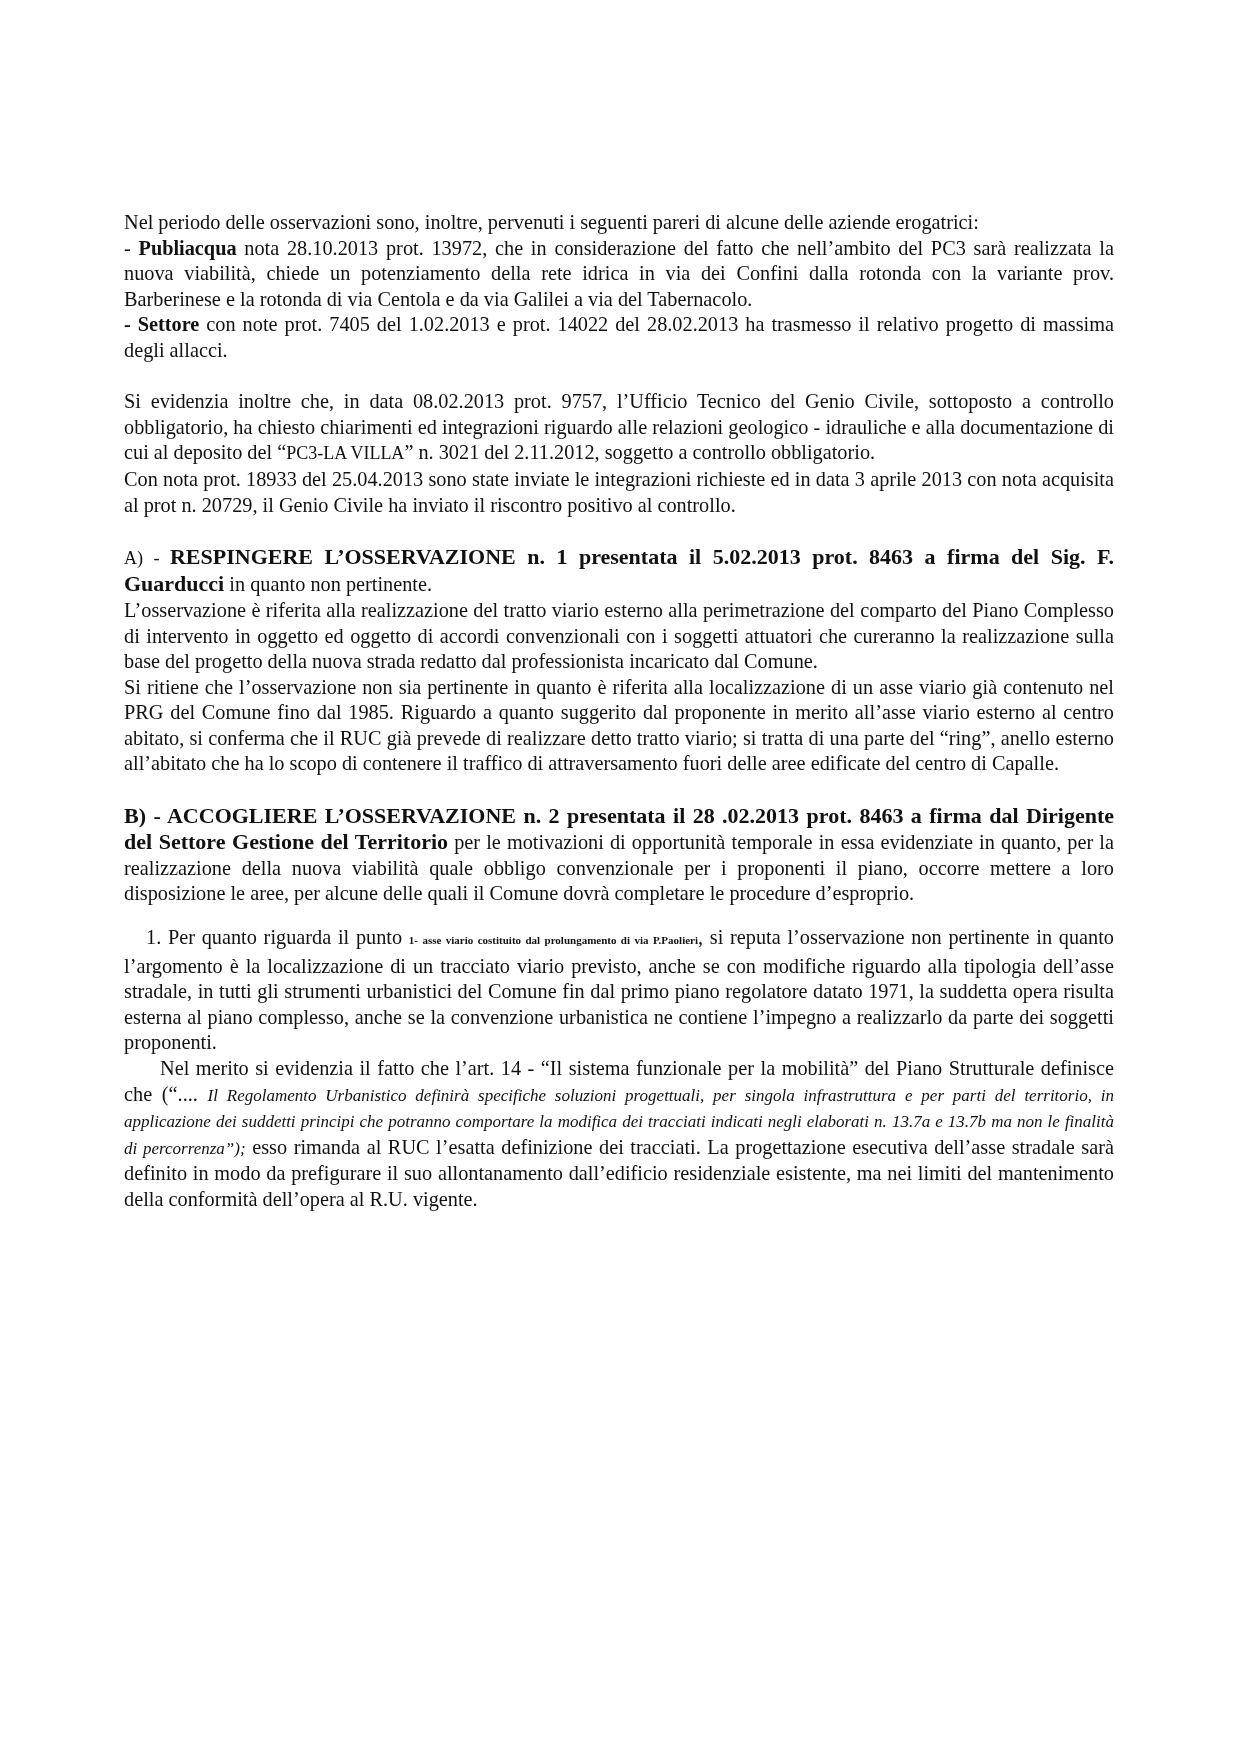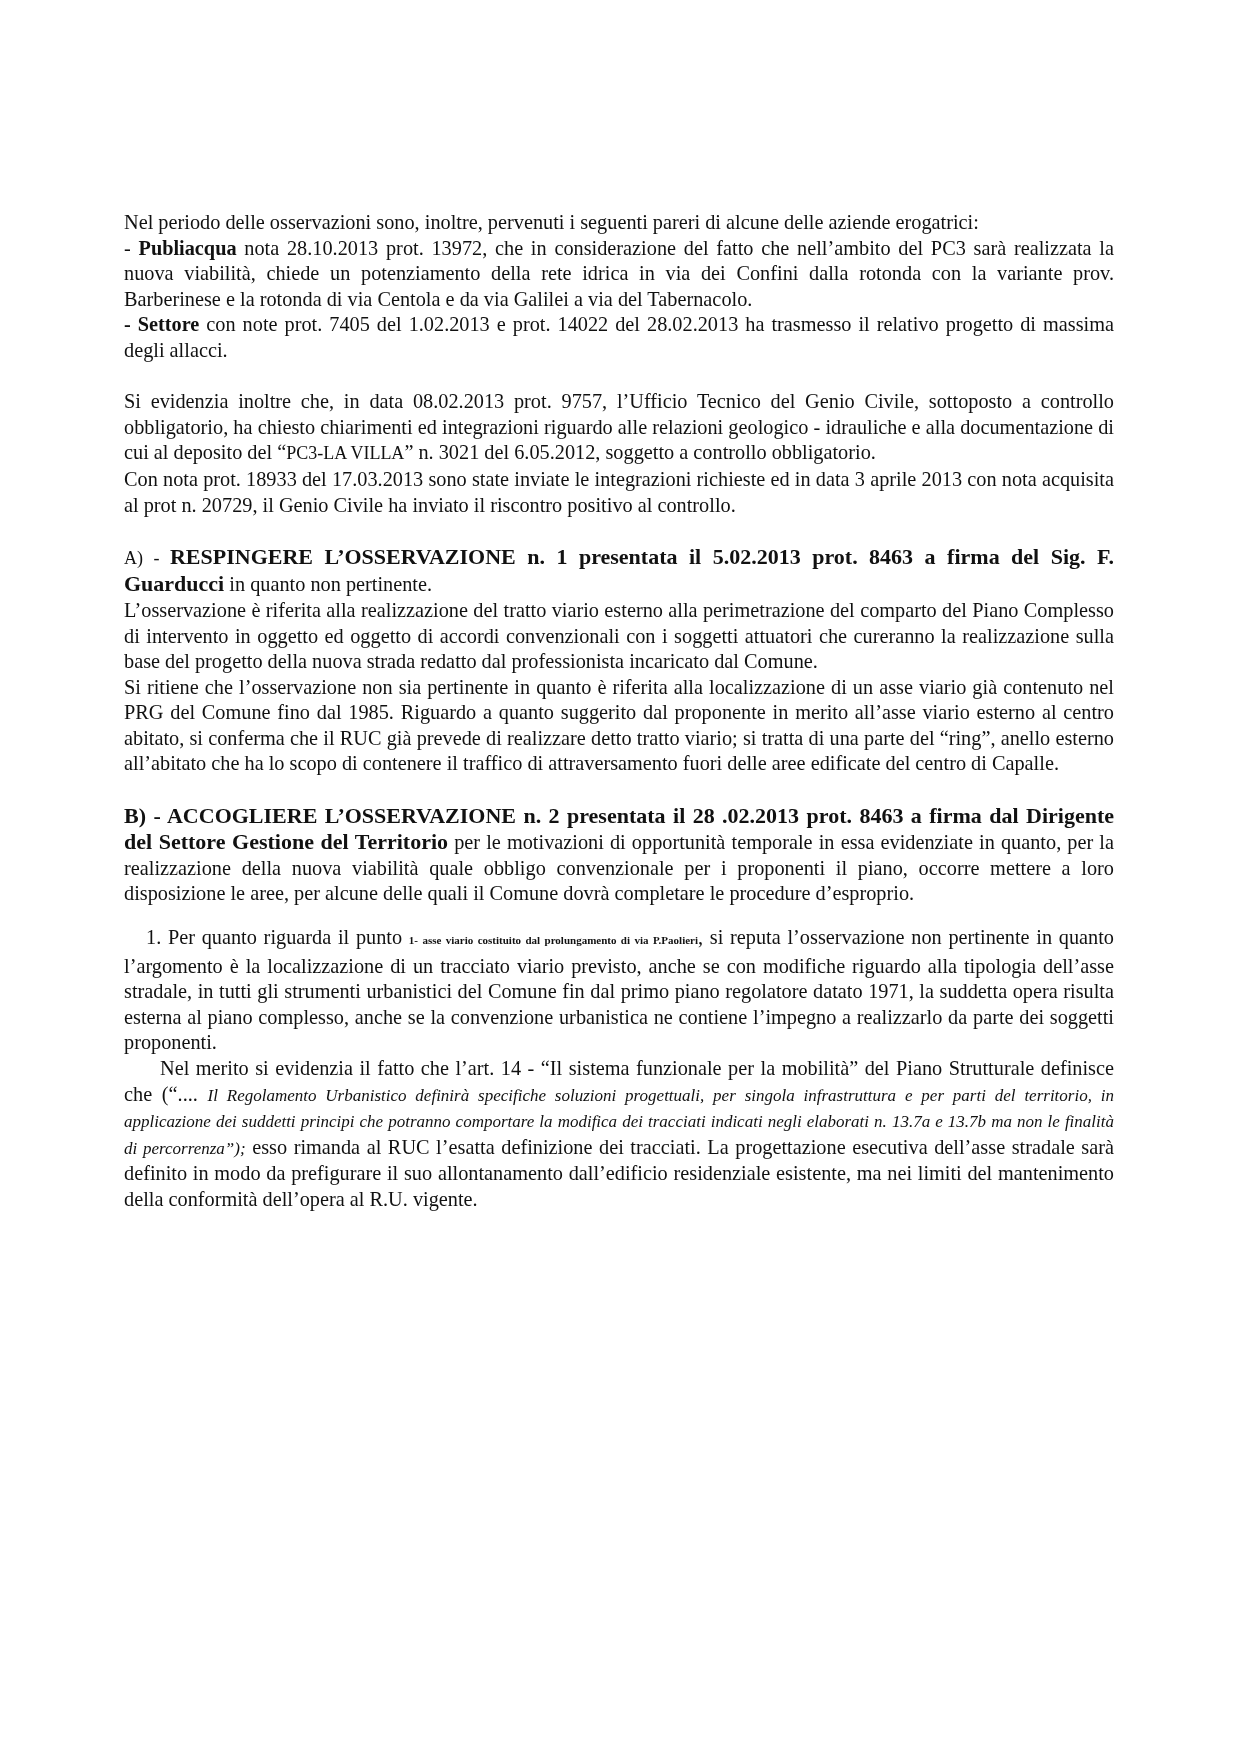--- a/index.html
+++ b/index.html
@@ -27,22 +27,22 @@
 
   <p class="p">
     <span>Nel periodo delle osservazioni sono, inoltre, pervenuti i seguenti pareri di alcune delle aziende erogatrici:</span><br>
     <span>- </span><span class="b">Publiacqua</span><span> nota 28.10.2013 prot. 13972, che in considerazione del fatto che nell’ambito del PC3 sarà realizzata la nuova viabilità, chiede un potenziamento della rete idrica in via dei Confini dalla rotonda con la variante prov. Barberinese e la rotonda di via Centola e da via Galilei a via del Tabernacolo.</span><br>
     <span class="b">- Settore</span><span> con note prot. 7405 del 1.02.2013 e prot. 14022 del 28.02.2013 ha trasmesso il relativo progetto di massima degli allacci.</span>
   </p>
 
   <div class="gap"></div>
 
   <p class="p">
-    <span>Si evidenzia inoltre che, in data 08.02.2013 prot. 9757, l’Ufficio Tecnico del Genio Civile, sottoposto a controllo obbligatorio,  ha chiesto chiarimenti ed integrazioni riguardo  alle relazioni geologico - idrauliche e alla documentazione di cui al deposito del “</span><span class="sc">PC3-LA VILLA</span><span>”  n. 3021 del 6.05.2012, soggetto a controllo obbligatorio.</span><br>
-    <span>Con nota prot. 18933 del 17.03.2013 sono state inviate le integrazioni richieste ed in data 3 aprile 2013 con nota acquisita al prot n. 20729,  il Genio Civile ha inviato il riscontro positivo al controllo.</span>
+    <span>Si evidenzia inoltre che, in data 08.02.2013 prot. 9757, l’Ufficio Tecnico del Genio Civile, sottoposto a controllo obbligatorio,  ha chiesto chiarimenti ed integrazioni riguardo  alle relazioni geologico - idrauliche e alla documentazione di cui al deposito del “</span><span class="sc">PC3-LA VILLA</span><span>”  n. 3021 del 2.11.2012, soggetto a controllo obbligatorio.</span><br>
+    <span>Con nota prot. 18933 del 25.04.2013 sono state inviate le integrazioni richieste ed in data 3 aprile 2013 con nota acquisita al prot n. 20729,  il Genio Civile ha inviato il riscontro positivo al controllo.</span>
   </p>
 
   <div class="gap"></div>
 
 
   <p class="p">
     <span class="sc">A) - </span><span class="b big">RESPINGERE L’OSSERVAZIONE n. 1 presentata il 5.02.2013 prot. 8463 a firma del Sig. F. Guarducci</span><span>  in quanto non pertinente.</span>
   </p>
   <p class="p">L’osservazione è riferita alla realizzazione del tratto viario esterno alla perimetrazione del comparto del Piano Complesso di intervento in oggetto ed oggetto di accordi convenzionali con i soggetti attuatori che cureranno la realizzazione sulla base del progetto della nuova strada redatto dal professionista incaricato dal Comune.</p>
   <p class="p">Si ritiene che l’osservazione non sia pertinente in quanto è riferita alla localizzazione di un asse viario già contenuto nel PRG del Comune fino dal 1985. Riguardo a quanto suggerito dal proponente in merito all’asse viario esterno al centro abitato, si conferma che il RUC già prevede di realizzare detto tratto viario; si tratta  di una parte del “ring”, anello esterno all’abitato che ha lo scopo di contenere il traffico di attraversamento fuori delle aree edificate del centro di Capalle.</p>

